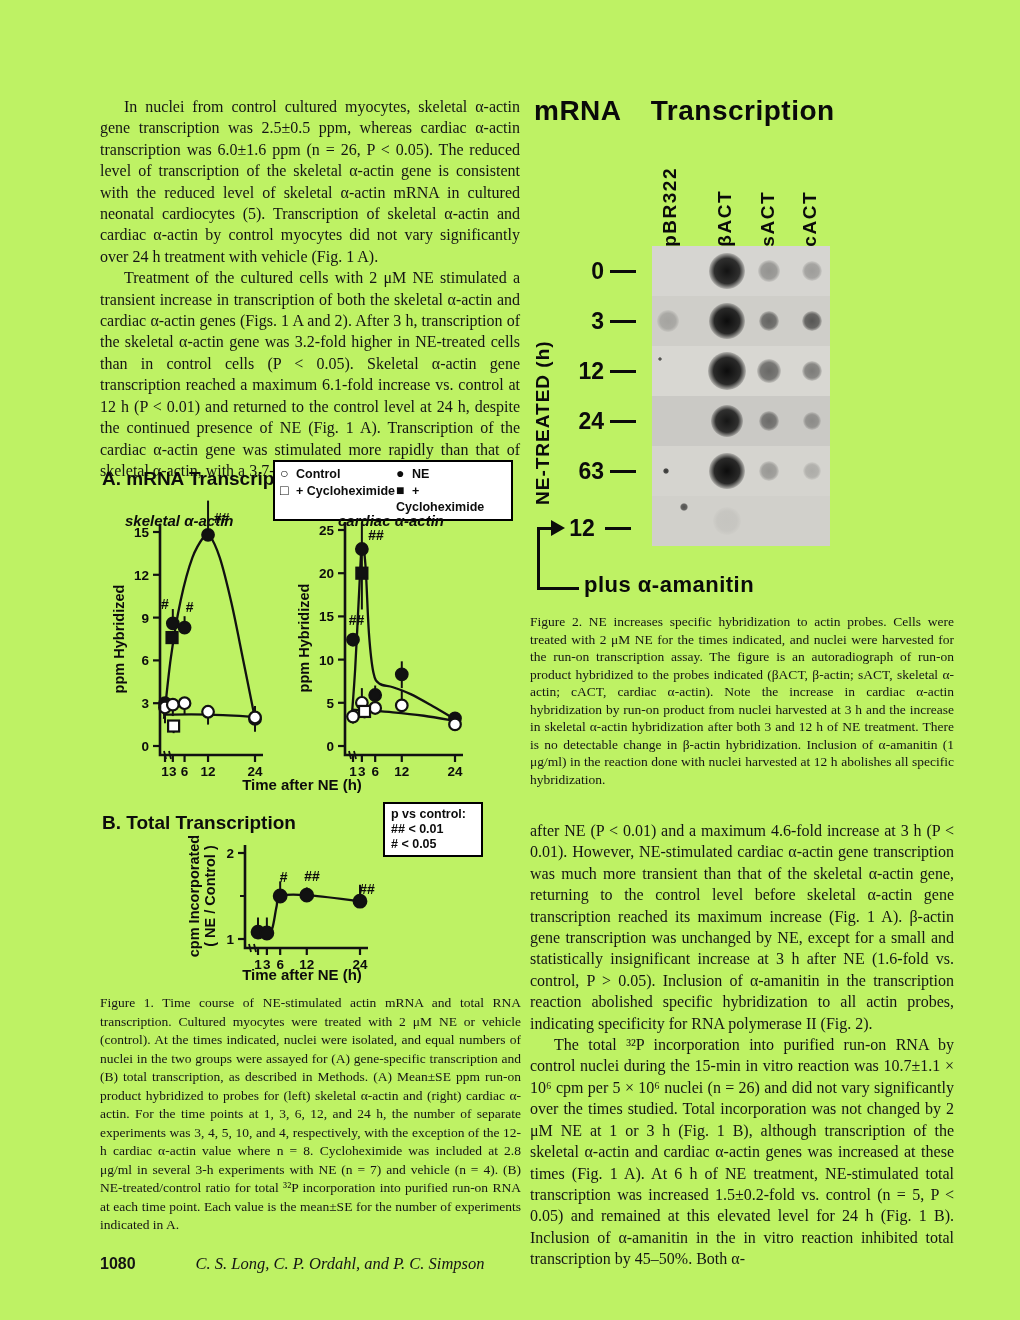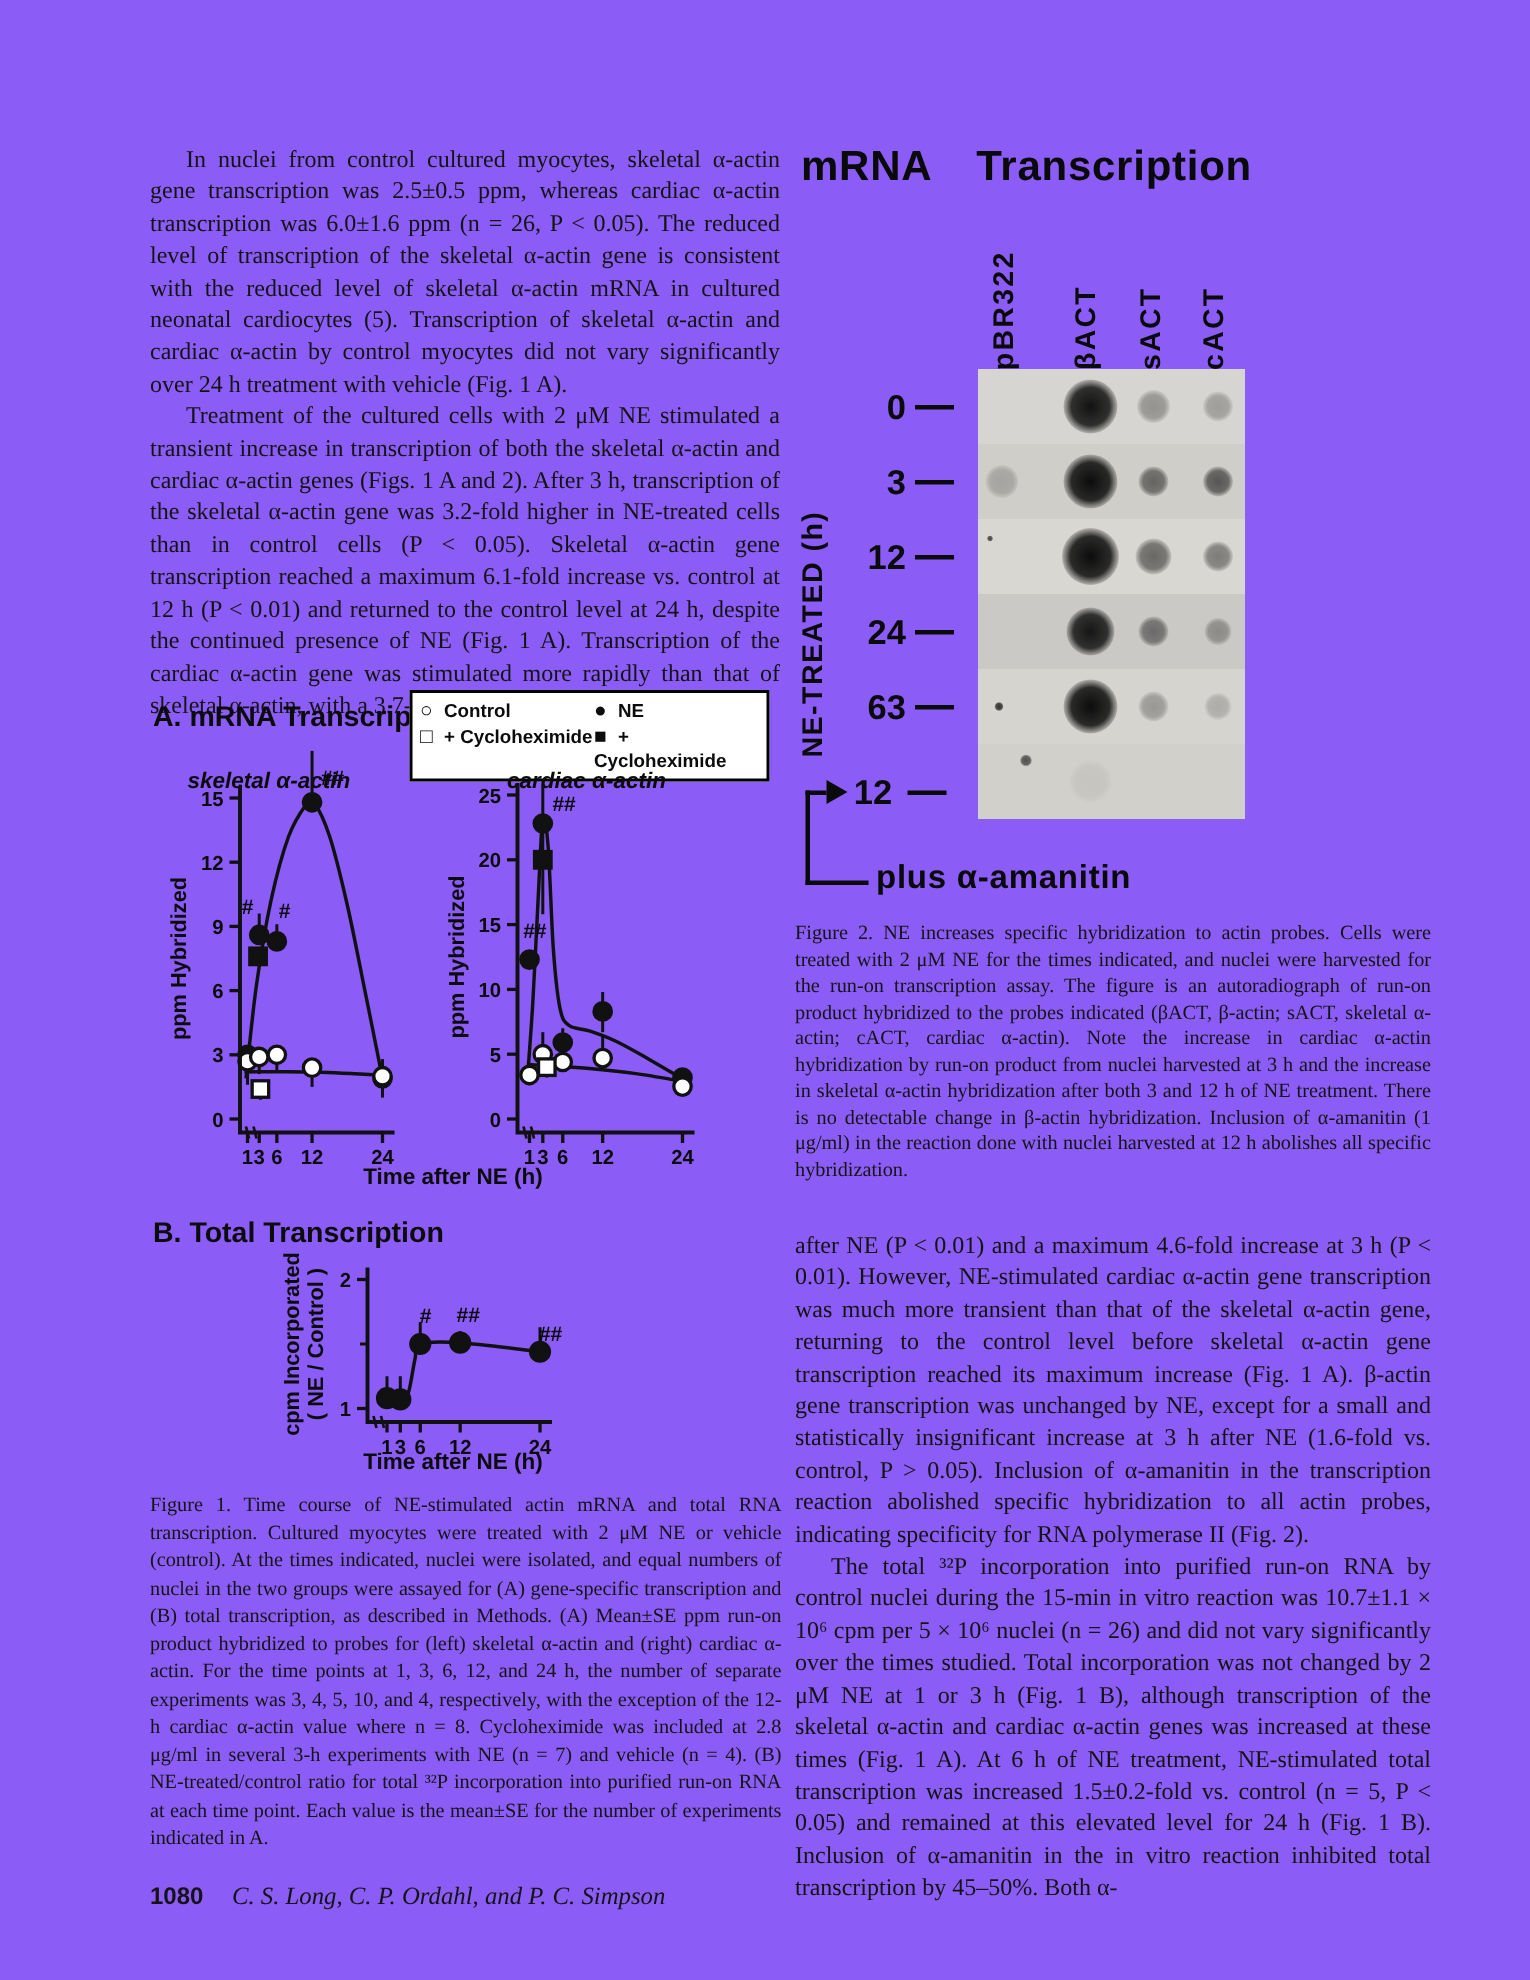--- a/index.html
+++ b/index.html
@@ -1,16 +1,16 @@
 <!DOCTYPE html>
 <html><head>
 <meta charset="utf-8">
 <style>
   html,body{margin:0;padding:0;background:#e8e8e6;}
-  .page{position:relative;width:1020px;height:1320px;background:#8b5cf6;color:#141414;
+  .page{position:relative;width:1020px;height:1320px;background:#bef264;color:#141414;
         font-family:"Liberation Serif", serif;overflow:hidden;}
   .body-text{font-size:16px;line-height:21.4px;text-align:justify;}
   .body-text p{margin:0;}
   .indent{text-indent:24px;}
   .abs{position:absolute;}
   .caption{font-size:13.5px;text-align:justify;}
   .cap-lead{}
   .fig-title{font:bold 19px "Liberation Sans", sans-serif;color:#0c0c0c;}
   .panel-label{font:bold italic 15px "Liberation Sans", sans-serif;color:#0c0c0c;}
   .xlabel{font:bold 15px "Liberation Sans", sans-serif;text-align:center;color:#0c0c0c;}
@@ -45,21 +45,21 @@
   #arrow-row{position:absolute;left:7px;top:419px;height:28px;display:flex;align-items:center;}
   .arrow-line{width:14px;height:3px;background:#0b0b0b;}
   .arrow-head{width:0;height:0;border-left:14px solid #0b0b0b;border-top:8px solid transparent;border-bottom:8px solid transparent;}
   #arrow-row .rownum{width:34px;text-align:center;}
   .conn-v{position:absolute;left:7px;top:432px;width:3px;height:63px;background:#0b0b0b;}
   .conn-h{position:absolute;left:7px;top:492px;width:42px;height:3px;background:#0b0b0b;}
   #amanitin{position:absolute;left:54px;top:477px;font:bold 22px "Liberation Sans", sans-serif;
             letter-spacing:.5px;color:#0a0a0a;}
   .footer{display:flex;align-items:baseline;text-align:center;}
   .pageno{font:bold 16px "Liberation Sans", sans-serif;}
-  .authors{font-style:italic;font-size:16.5px;margin-left:19px;}
+  .authors{font-style:italic;font-size:16.5px;margin-left:60px;}
 </style>
 </head>
 <body>
 
 <div class="page">
 
   <div class="abs body-text" style="left:100px;top:96px;width:420px;">
     <p class="indent">In nuclei from control cultured myocytes, skeletal α-actin gene transcription was 2.5±0.5 ppm, whereas cardiac α-actin transcription was 6.0±1.6 ppm (n = 26, P &lt; 0.05). The reduced level of transcription of the skeletal α-actin gene is consistent with the reduced level of skeletal α-actin mRNA in cultured neonatal cardiocytes (5). Transcription of skeletal α-actin and cardiac α-actin by control myocytes did not vary significantly over 24 h treatment with vehicle (Fig. 1 A).</p>
     <p class="indent">Treatment of the cultured cells with 2 μM NE stimulated a transient increase in transcription of both the skeletal α-actin and cardiac α-actin genes (Figs. 1 A and 2). After 3 h, transcription of the skeletal α-actin gene was 3.2-fold higher in NE-treated cells than in control cells (P &lt; 0.05). Skeletal α-actin gene transcription reached a maximum 6.1-fold increase vs. control at 12 h (P &lt; 0.01) and returned to the control level at 24 h, despite the continued presence of NE (Fig. 1 A). Transcription of the cardiac α-actin gene was stimulated more rapidly than that of skeletal α-actin, with a 3.7-fold increase at 1 h</p>
   </div>
@@ -191,20 +191,25 @@
         <text x="53.54782608695652" y="107.04" text-anchor="middle" class="ann">##</text>
         <text x="73.06086956521739" y="22.367999999999995" text-anchor="middle" class="ann">##</text>
       </svg>
 
     <div class="abs xlabel" style="left:82px;top:320px;width:240px;">Time after NE (h)</div>
   </div>
 
   <div class="abs" style="left:100px;top:800px;width:420px;height:190px;">
     <div class="abs fig-title" style="left:2px;top:12px;">B. Total Transcription</div>
 
+    <div class="statsbox">
+      <div>p vs control:</div>
+      <div>## &lt; 0.01</div>
+      <div># &lt; 0.05</div>
+    </div>
 
     <svg id="chart-total" class="abs" style="left:78px;top:42px;" width="300" height="160">
         <path d="M80 90.11999999999999C 81.47826086956522 90.26333333333332 86.50434782608696 91.55333333333333 88.86956521739131 90.97999999999999 C 91.23478260869567 90.40666666666665 92.56521739130436 91.12333333333332 94.19130434782609 86.67999999999999 C 95.81739130434782 82.23666666666666 97.29565217391304 69.76666666666668 98.62608695652173 64.32000000000001 C 99.95652173913042 58.87333333333334 97.14782608695653 55.86333333333334 102.17391304347827 54 C 107.2 52.13666666666666 115.47826086956523 52.28 128.7826086956522 53.14 C 142.08695652173915 54 173.1304347826087 58.156666666666666 182 59.160000000000004 " fill="none" stroke="#111" stroke-width="2.3"></path>
         <line x1="80" y1="90.11999999999999" x2="80" y2="75.5" stroke="#111" stroke-width="2"></line>
         <line x1="88.86956521739131" y1="90.97999999999999" x2="88.86956521739131" y2="75.5" stroke="#111" stroke-width="2"></line>
         <line x1="102.17391304347827" y1="54" x2="102.17391304347827" y2="39.38000000000001" stroke="#111" stroke-width="2"></line>
         <line x1="128.7826086956522" y1="53.14" x2="128.7826086956522" y2="45.39999999999999" stroke="#111" stroke-width="2"></line>
         <line x1="182" y1="59.160000000000004" x2="182" y2="42.82000000000001" stroke="#111" stroke-width="2"></line>
         <circle cx="80" cy="90.11999999999999" r="6.3" fill="#111" stroke="#111" stroke-width="2.2"></circle>
         <circle cx="88.86956521739131" cy="90.97999999999999" r="6.3" fill="#111" stroke="#111" stroke-width="2.2"></circle>

